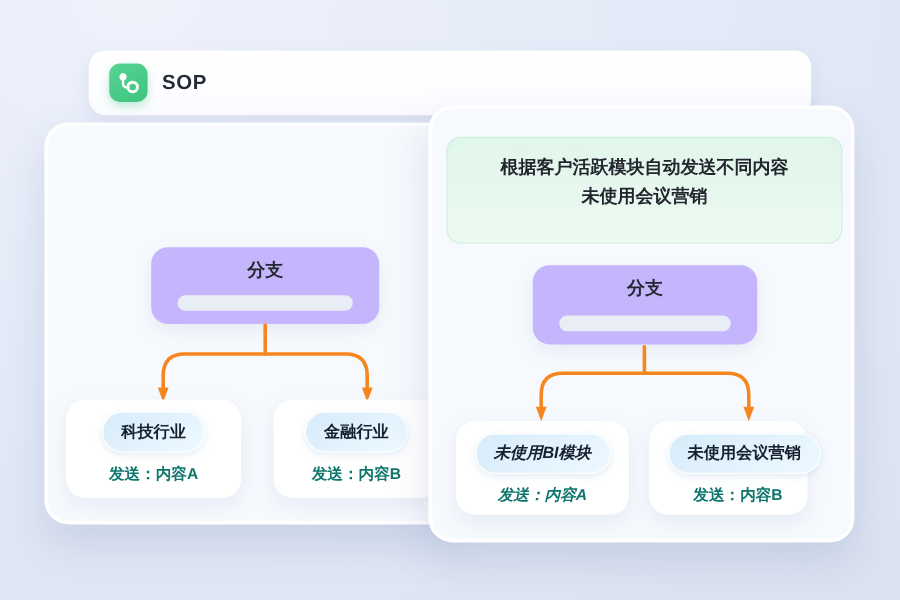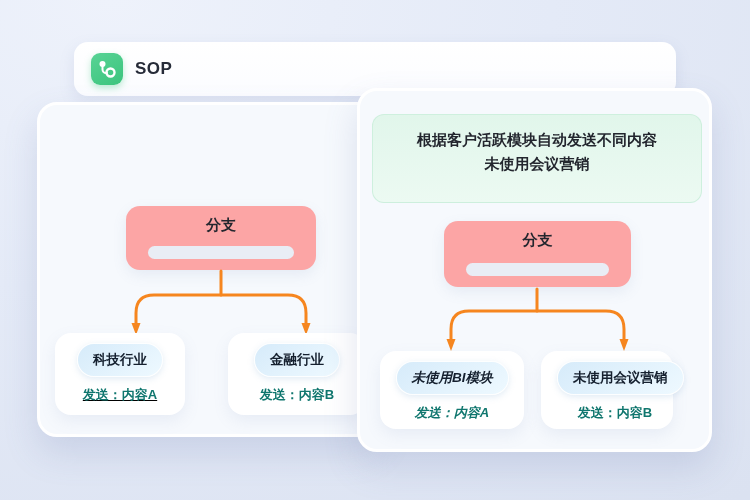--- a/index.html
+++ b/index.html
@@ -50,21 +50,21 @@
   .hdr-green {
     left:12px; top:23px; width:330px; height:89px; padding-top:13px; line-height:24px;
     background:linear-gradient(180deg,#e1f6eb 0%, #ecfaf2 100%);
     border:1px solid rgba(203,238,219,.9);
     color:#23262e;
   }
   .hline2:empty { display:none; }
 
   
   .branch-node {
-    position:absolute; background:#fca5a5; border-radius:14px;
+    position:absolute; background:#c4b5fd; border-radius:14px;
     box-shadow:0 5px 14px rgba(116,138,184,.12);
     text-align:center;
   }
   .pl .branch-node { left:86px; top:101px; width:190px; height:64px; }
   .pr .branch-node { left:84px; top:130px; width:187px; height:66px; }
   .branch-label { display:block; margin-top:10px; font-size:15px; font-weight:700; color:#23262e; }
   .branch-pill {
     position:absolute; left:22px; right:22px; bottom:11px; height:13px;
     background:#e9edf5; border-radius:7px;
   }
@@ -73,21 +73,21 @@
   .connector { position:absolute; left:0; pointer-events:none; }
   .pl .connector { top:160px; width:343px; height:80px; }
   .pr .connector { top:192px; width:355px; height:80px; }
 
   
   .leaf-card {
     position:absolute; background:#ffffff; border-radius:16px;
     box-shadow:0 6px 16px rgba(116,138,184,.11);
     text-align:center;
   }
-  .pl .leaf-1 { left:15px;  top:228px; width:130px; height:82px;text-decoration:underline; }
+  .pl .leaf-1 { left:15px;  top:228px; width:146px; height:82px; }
   .pl .leaf-2 { left:188px; top:228px; width:138px; height:82px; }
   .pr .leaf-1 { left:20px;   top:260px; width:144px; height:78px;font-style:italic; }
   .pr .leaf-2 { left:181px; top:260px; width:132px; height:78px;padding-left:16px; }
   .leaf-badge {
     display:inline-block; margin-top:10px; padding:7px 15px;
     border-radius:999px;
     background:linear-gradient(145deg,#d6ebfa 0%, #eef9ff 100%);
     border:1px solid rgba(255,255,255,.9);
     box-shadow:0 2px 6px rgba(140,180,215,.25);
     font-size:13.5px; font-weight:700; color:#15202f; white-space:nowrap;

